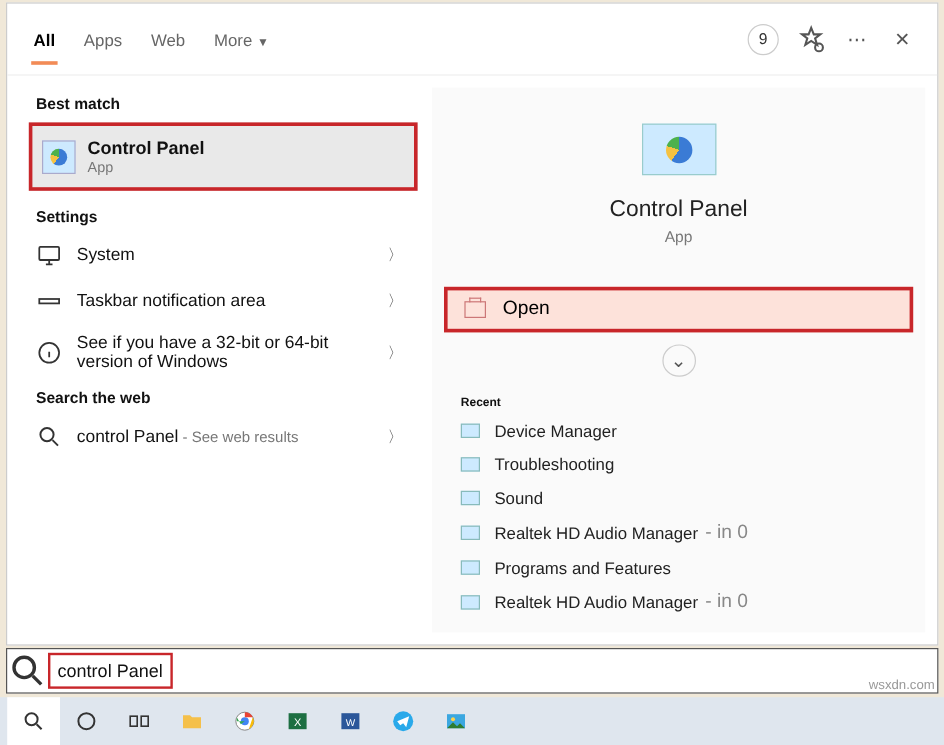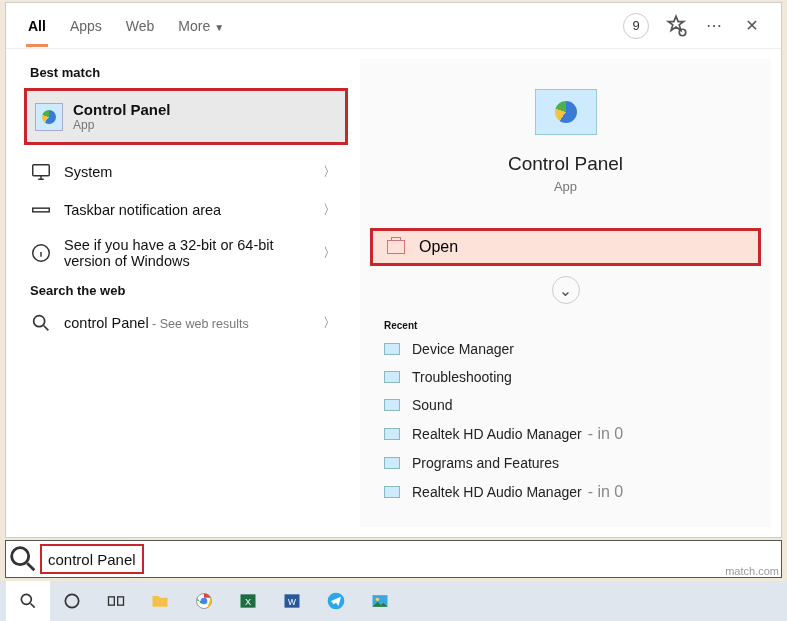--- a/index.html
+++ b/index.html
@@ -1,18 +1,18 @@
 <!DOCTYPE html>
 <html><head>
 <meta charset="utf-8">
 <style>
   * { box-sizing: border-box; margin: 0; padding: 0; font-family: "Segoe UI", sans-serif; }
   body { width: 787px; height: 621px; background: #f0e8d8; overflow: hidden; position: relative; }
   .search-panel { position: absolute; top: 2px; left: 5px; width: 777px; height: 536px; background: #fff; border: 1px solid #ccc; display: flex; flex-direction: column; }
-  .tabs { display: flex; align-items: center; height: 46px; padding: 0 10px; border-bottom: 1px solid #eee; }
+  .tabs { display: flex; align-items: center; height: 60px; padding: 0 10px; border-bottom: 1px solid #eee; }
   .tab { padding: 12px 12px; font-size: 14px; color: #666; cursor: pointer; position: relative; }
   .tab.active { color: #000; font-weight: 600; }
   .tab.active::after { content:""; position:absolute; left:10px; right:10px; bottom:-1px; height:3px; background:#f28b56; }
   .tab .chev { margin-left:4px; font-size:10px; }
   .tabs-spacer { flex:1; }
   .badge { width:26px; height:26px; border-radius:50%; border:1px solid #ccc; display:flex; align-items:center; justify-content:center; font-size:13px; color:#333; margin:0 8px; }
   .hicon { width:26px; height:26px; display:flex; align-items:center; justify-content:center; color:#555; margin:0 6px; cursor:pointer; font-size:16px; }
   .body { flex:1; display:flex; overflow:hidden; }
   .left { width: 348px; padding: 10px 0 0 12px; overflow-y:auto; }
   .right { flex:1; background:#fafafa; margin:10px 10px 10px 6px; padding:10px 0; display:flex; flex-direction:column; align-items:center; }
@@ -76,20 +76,21 @@
       <div class="best">
         <div class="appicon">
             <div class="cp-mini"></div>
           </div>
         <div>
           <div class="title">Control Panel</div>
           <div class="sub">App</div>
         </div>
       </div>
 
+      <div class="section-label">Settings</div>
 
       <div class="row">
         <div class="icon">
             <svg viewBox="0 0 24 24" fill="none" stroke="#333" stroke-width="1.6">
               <rect x="3" y="4" width="18" height="12" rx="1"></rect>
               <path d="M9 20h6M12 16v4"></path>
             </svg>
           </div>
         <div class="txt">System</div>
         <div class="chev">〉</div>
@@ -241,13 +242,13 @@
     </div>
   <div class="tb">
       <svg viewBox="0 0 24 24">
         <rect x="3" y="5" width="18" height="14" fill="#3ba7e0"></rect>
         <circle cx="9" cy="10" r="2" fill="#ffd34d"></circle>
         <path d="M3 19l6-6 4 4 3-3 5 5H3z" fill="#2e7d32"></path>
       </svg>
     </div>
 </div>
 
-<div class="watermark">match.com</div>
+<div class="watermark">wsxdn.com</div>
 
 </body></html>

